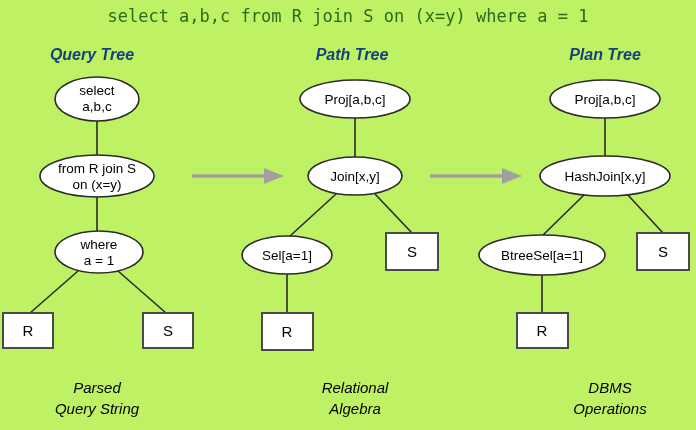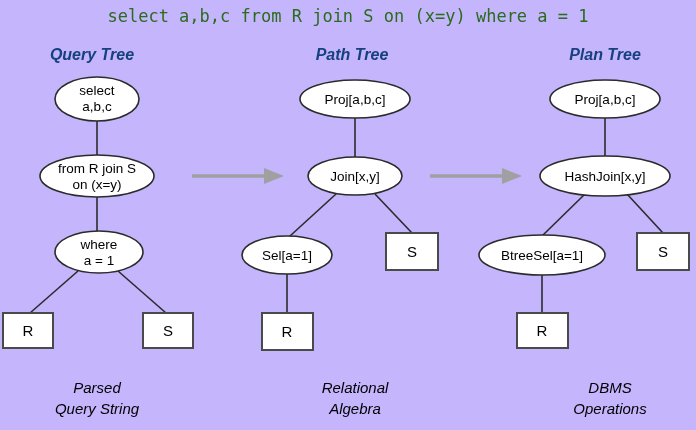--- a/index.html
+++ b/index.html
@@ -10,21 +10,21 @@
   body {
     width: 696px;
     height: 430px;
     overflow: hidden;
     font-family: "Liberation Sans", sans-serif;
   }
   #canvas {
     position: relative;
     width: 696px;
     height: 430px;
-    background: #c4b5fd;
+    background: #bef264;
   }
   svg.diagram {
     position: absolute;
     left: 0;
     top: 0;
     width: 696px;
     height: 430px;
   }
   .query-text {
     font-family: "DejaVu Sans Mono", "Liberation Mono", monospace;

